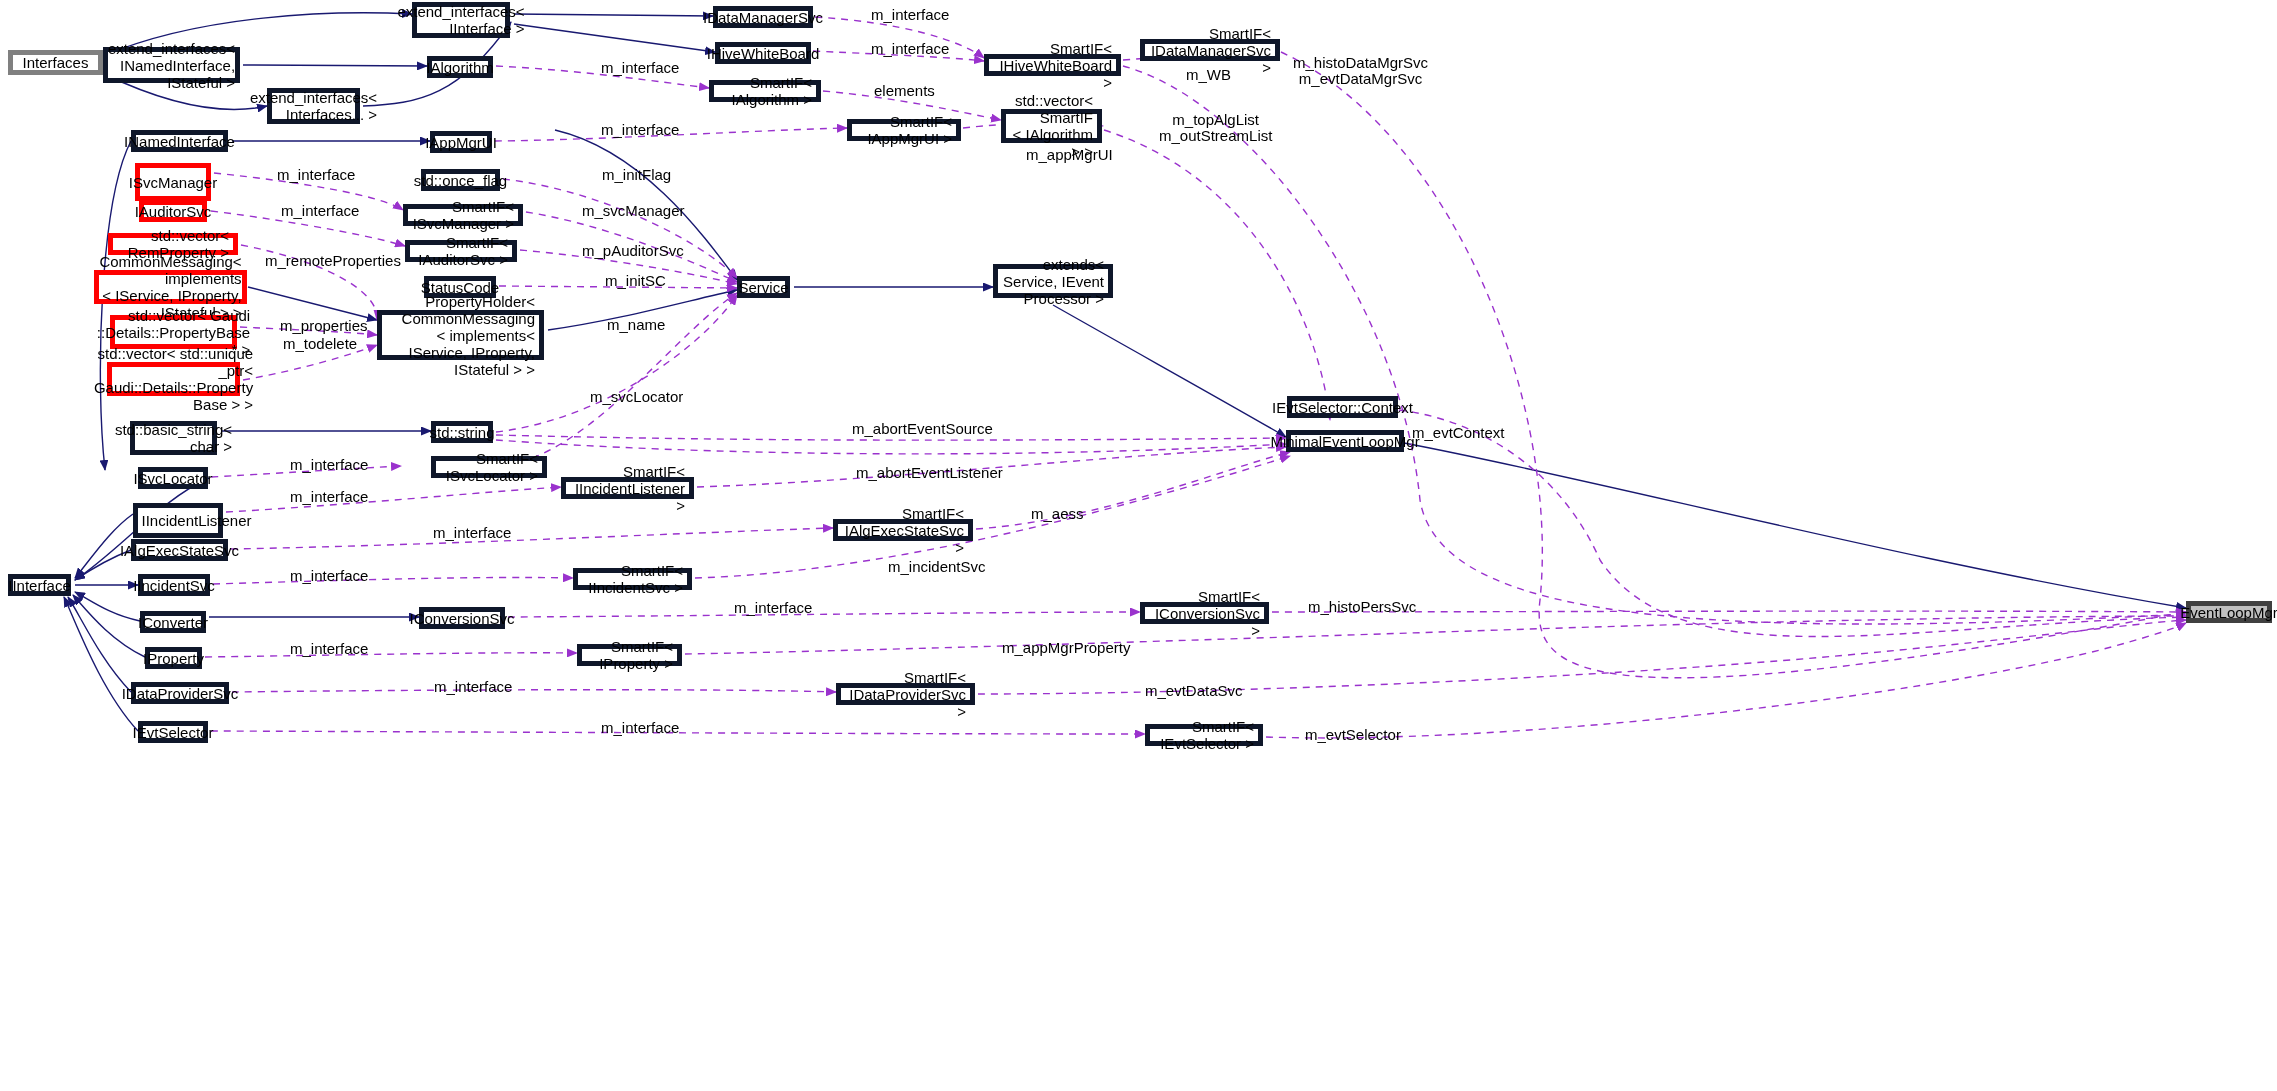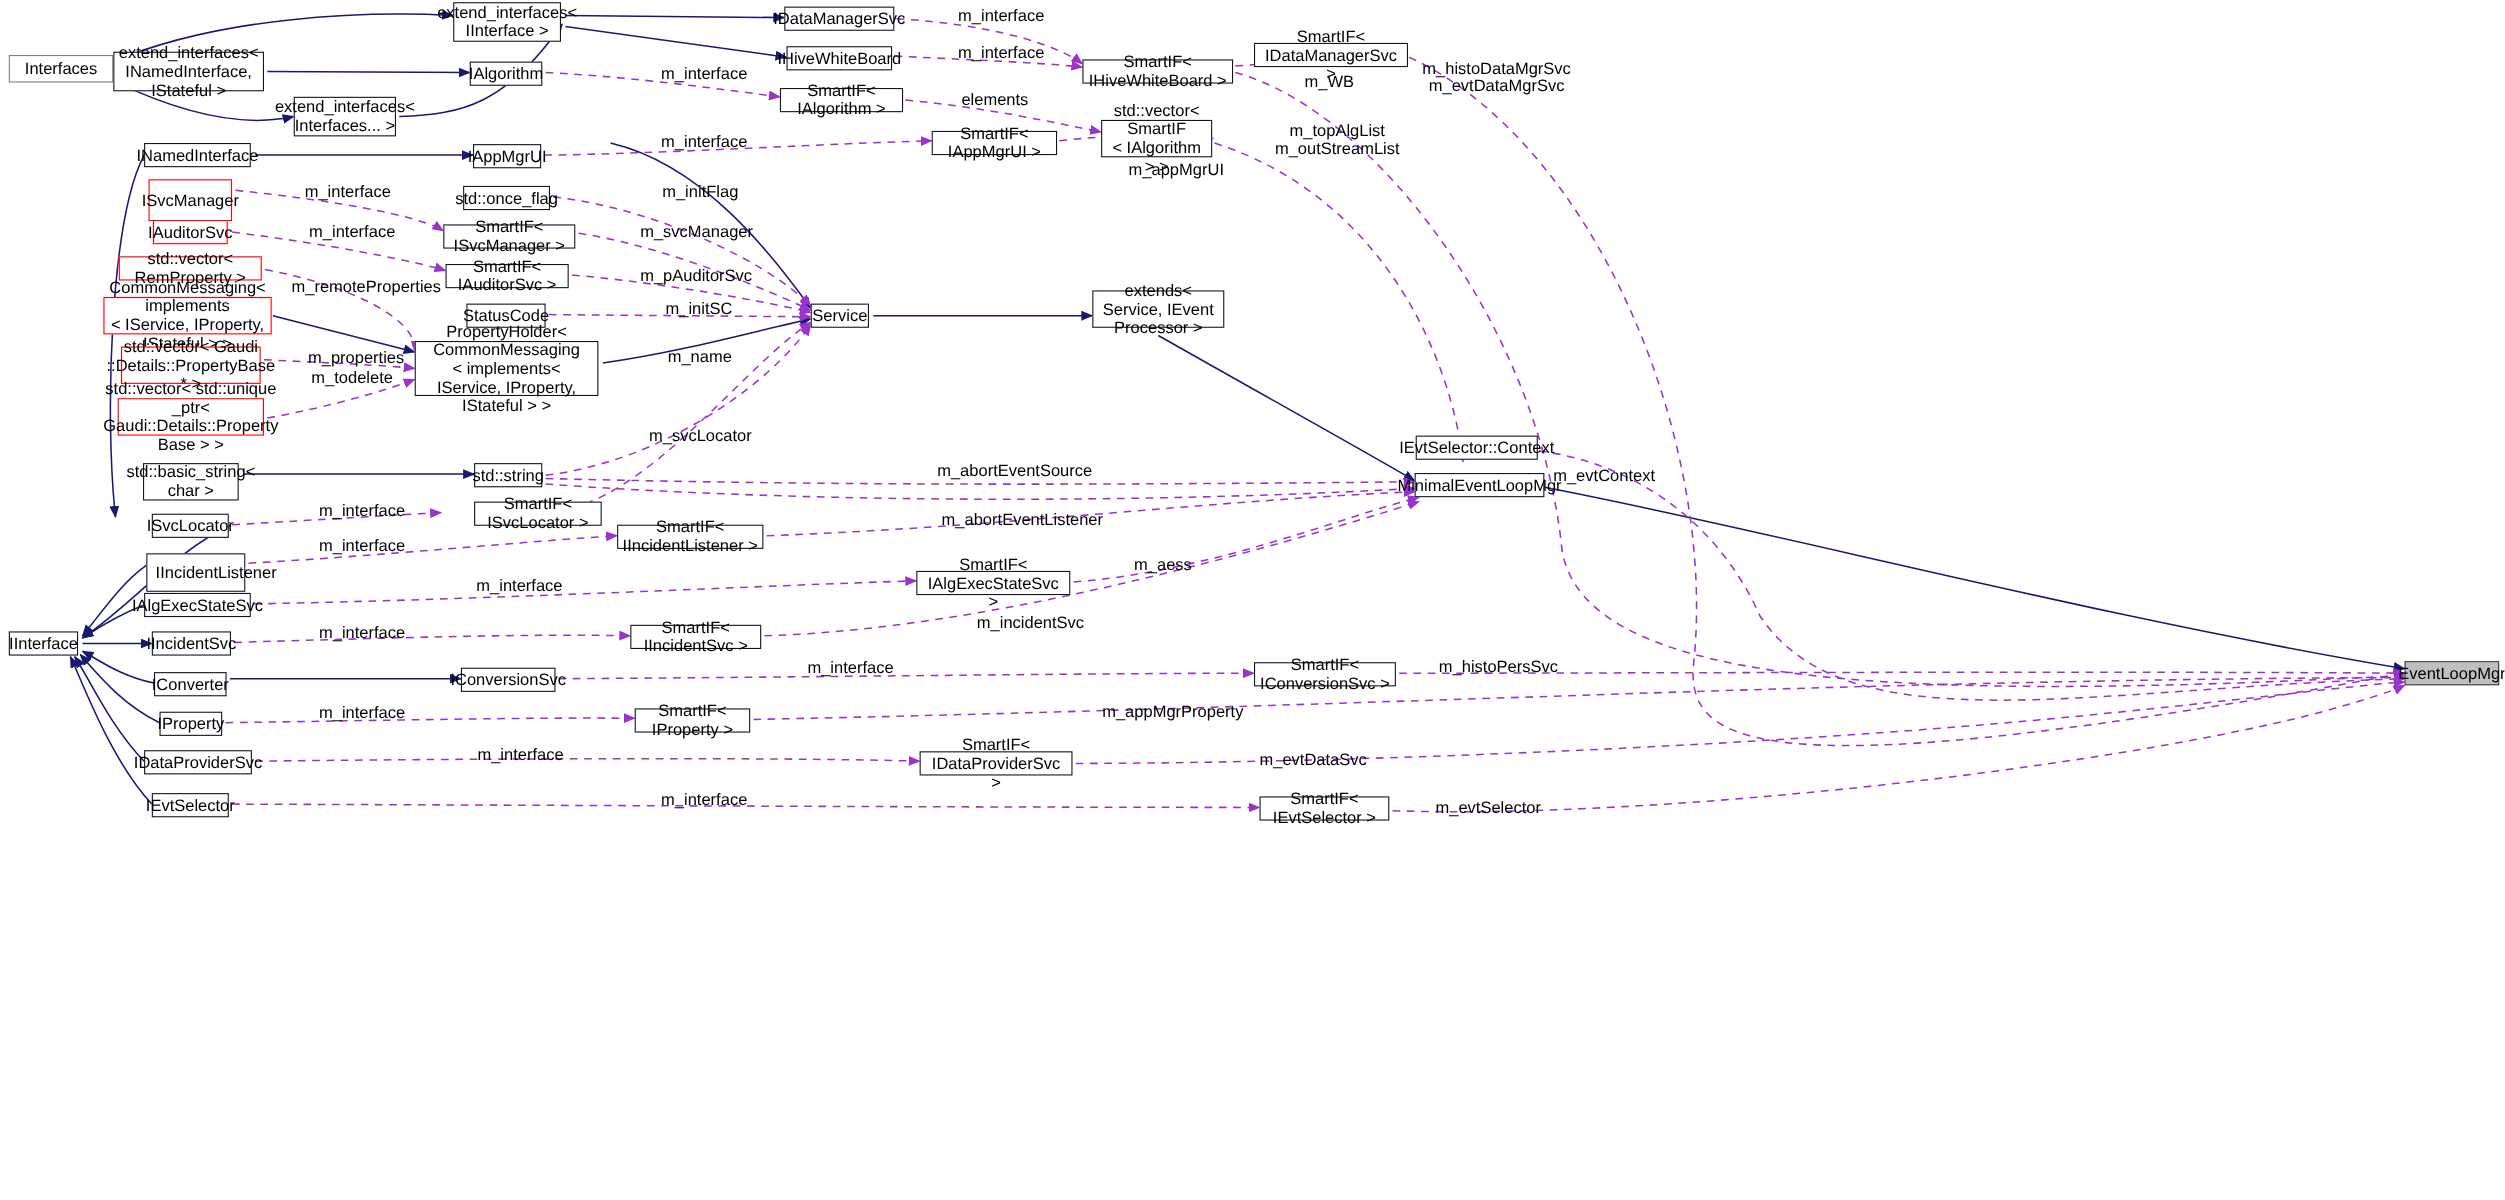--- a/index.html
+++ b/index.html
@@ -19,29 +19,29 @@
   #edges {
     position: absolute;
     left: 0; top: 0;
     width: 2277px;
     height: 1091px;
     pointer-events: none;
   }
   .node {
     position: absolute;
     box-sizing: border-box;
-    border: 1px solid #0f172a;
+    border: 5px solid #0f172a;
     background: #ffffff;
     color: #000000;
     font-size: 15px;
     line-height: 17px;
     display: flex;
     align-items: center;
     justify-content: center;
-    text-align: center;
+    text-align: right;
     padding: 1px 4px;
     white-space: pre-line;
     z-index: 5;
   }
   .node.red {
     border-color: #ff0000;
   }
   .node.grey {
     background: #bfbfbf;
     border-color: #404040;

